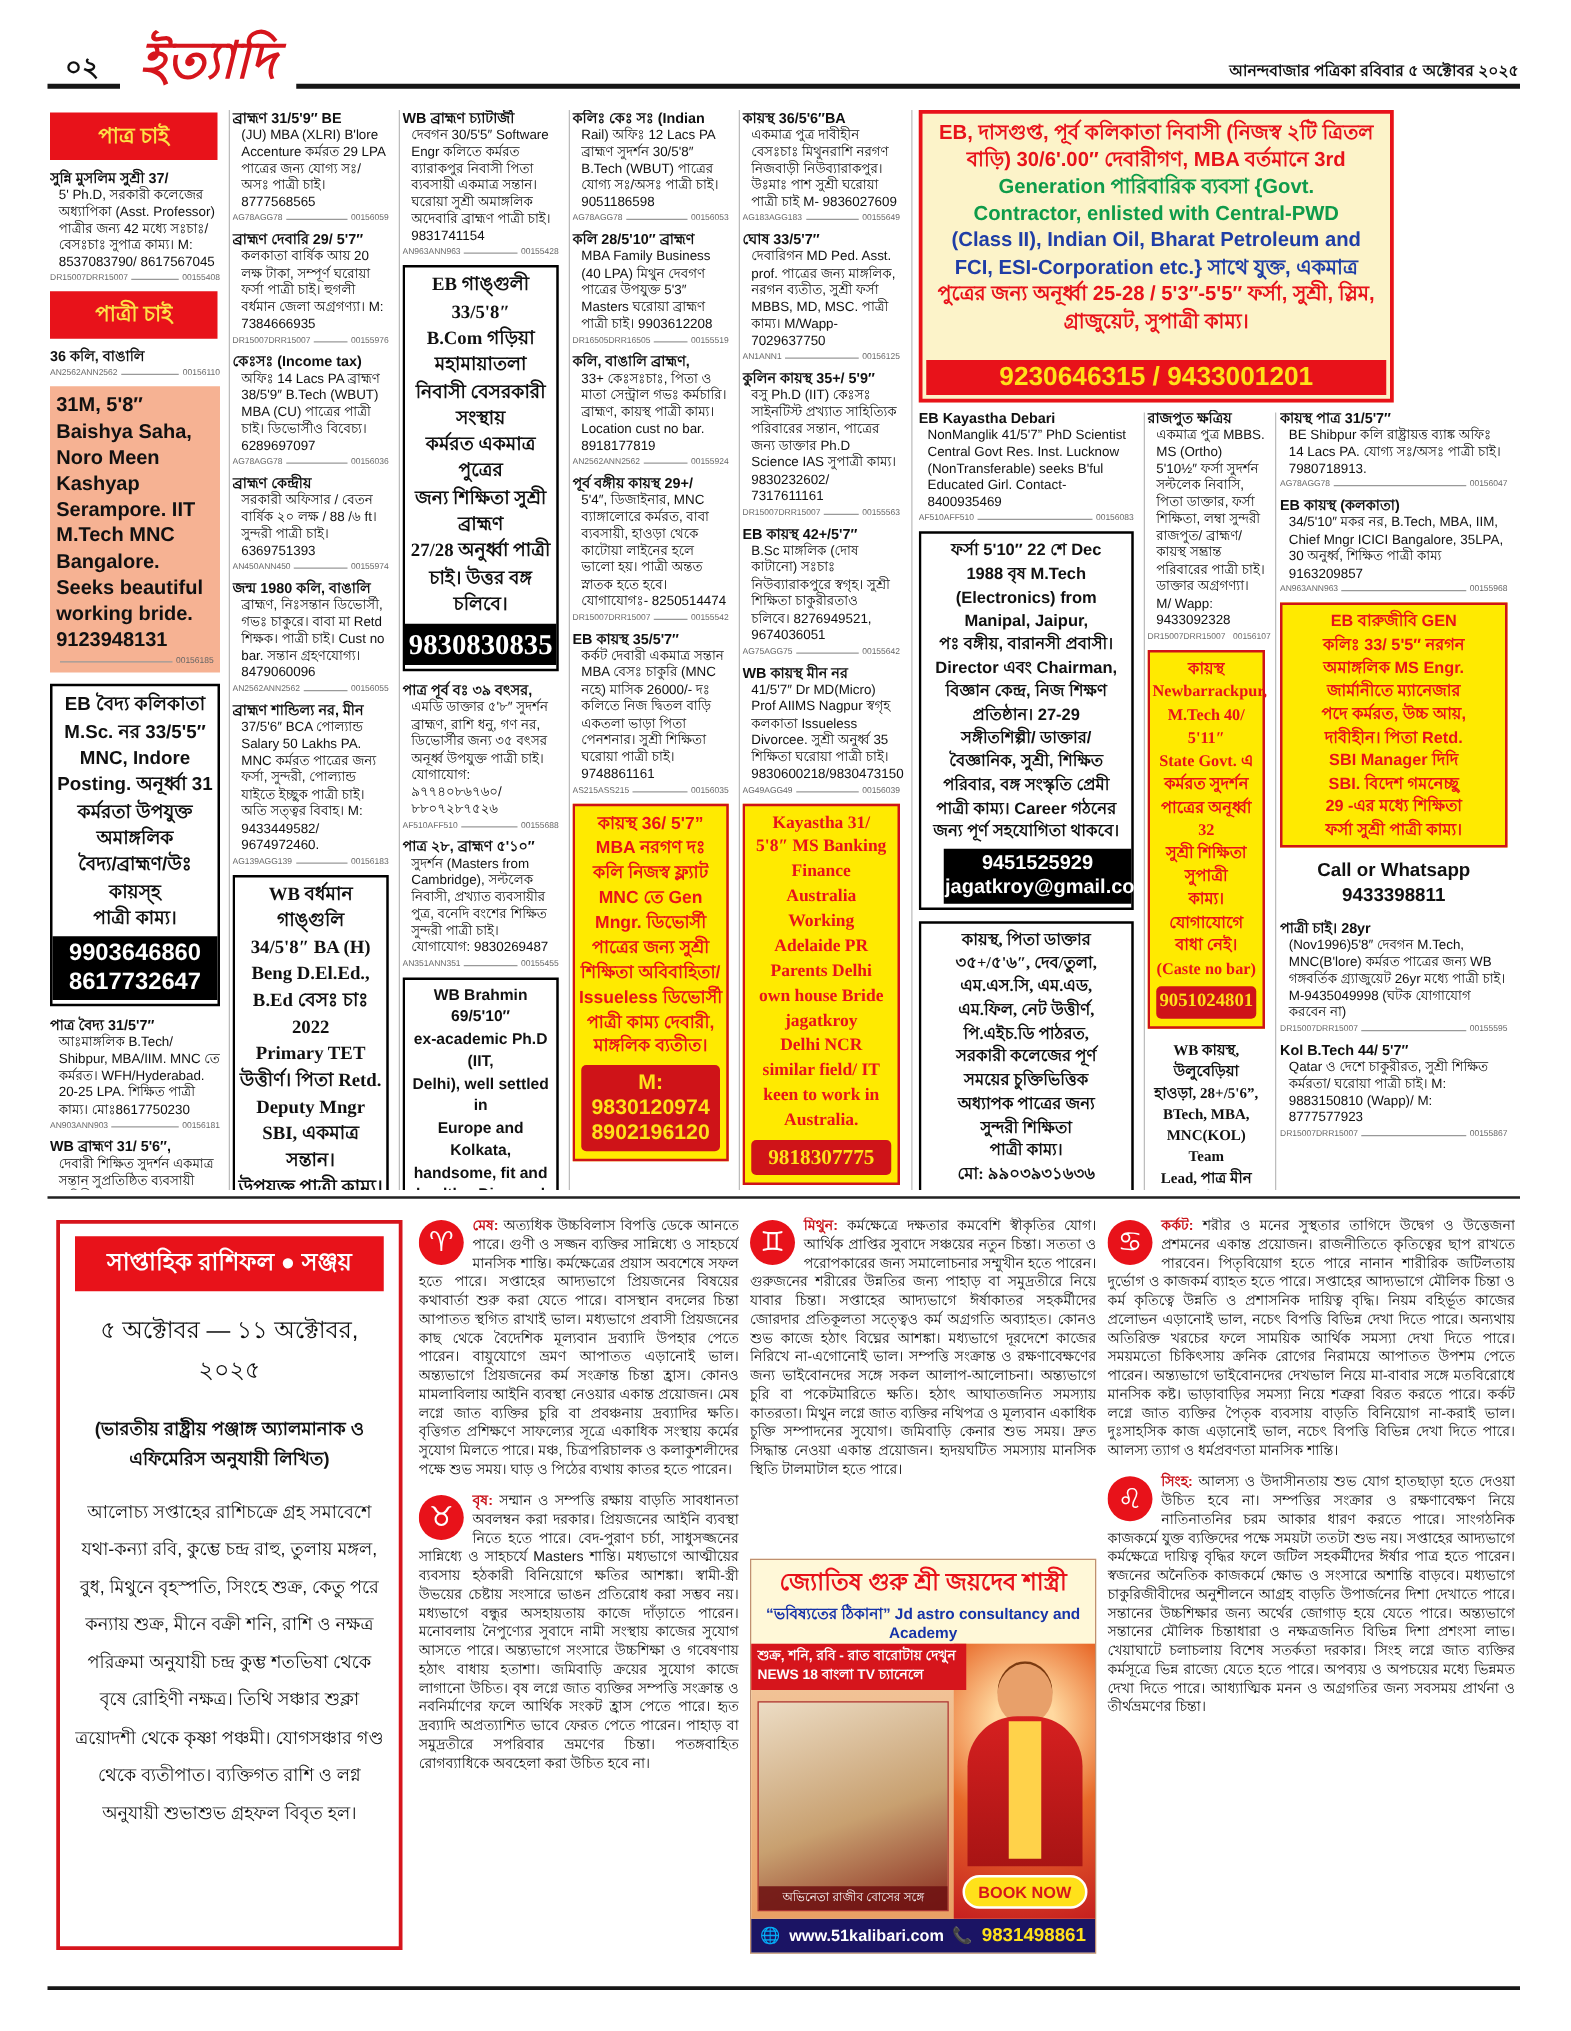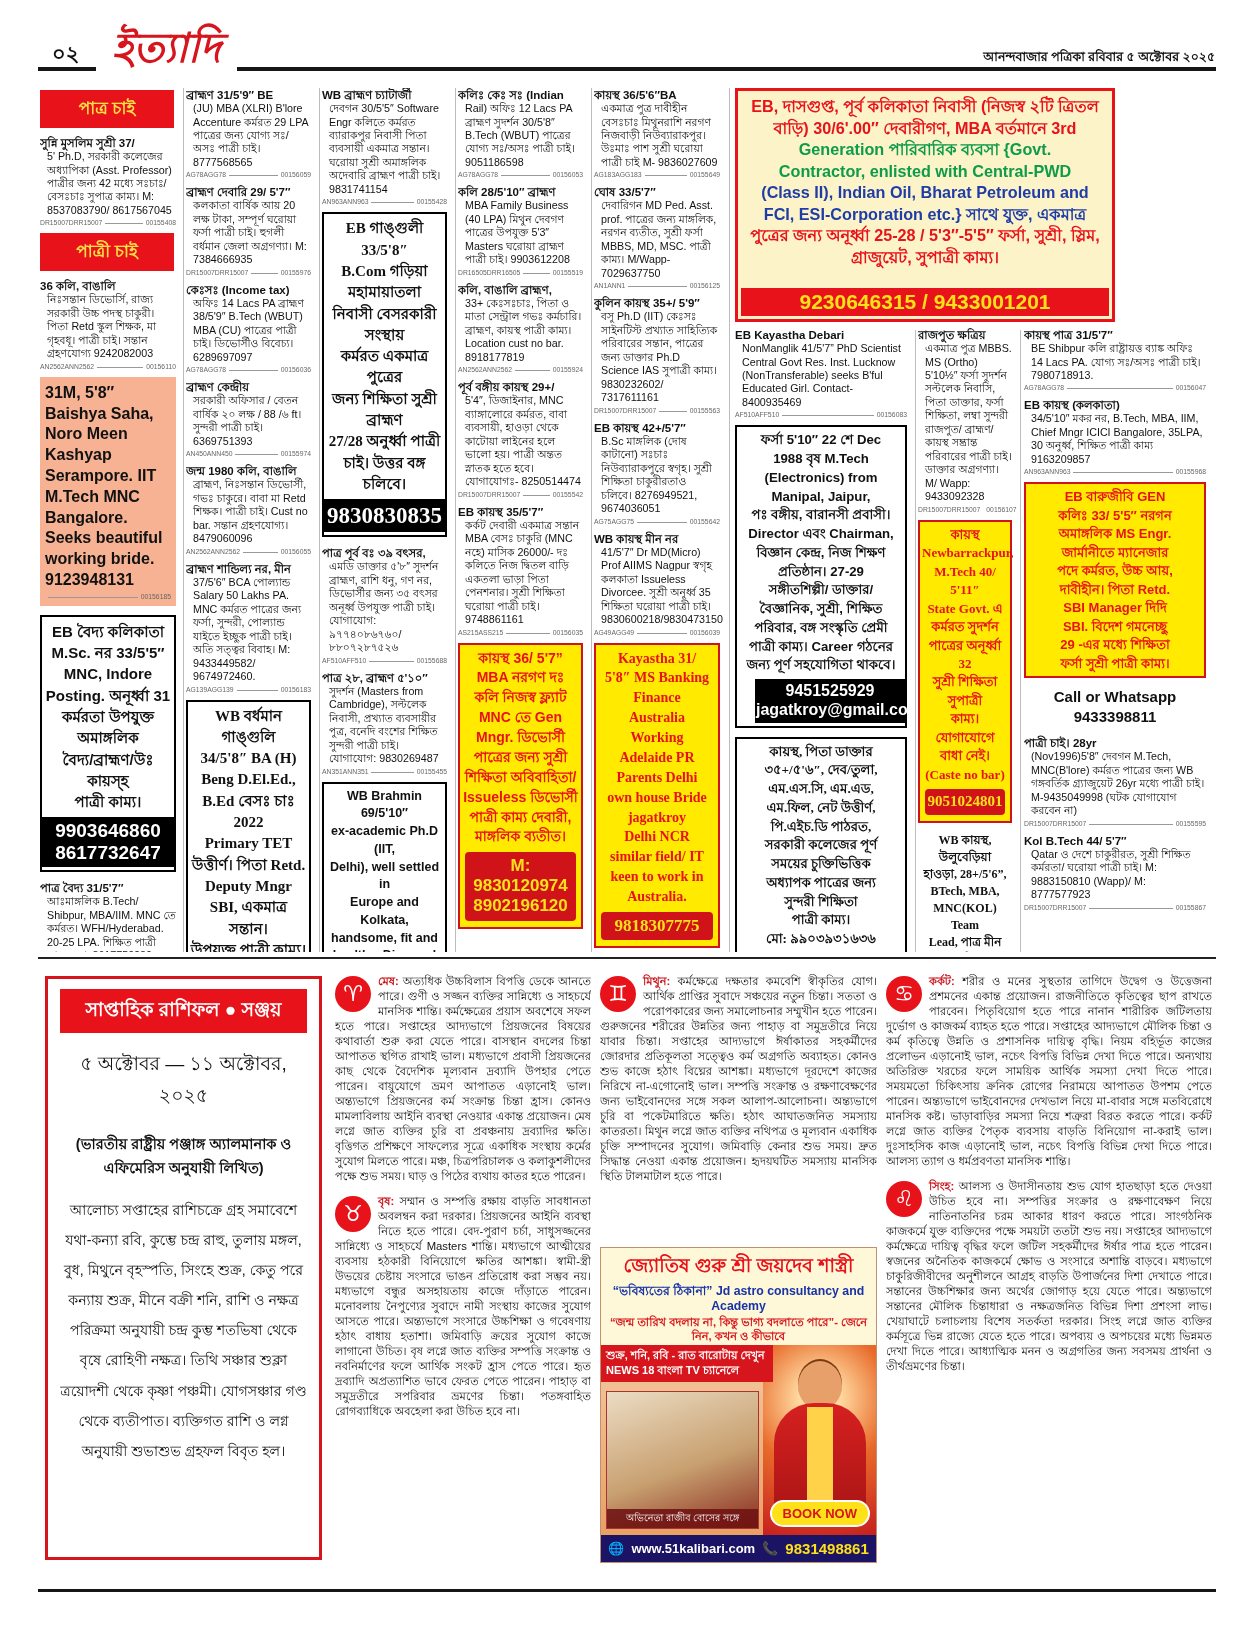--- a/index.html
+++ b/index.html
@@ -109,21 +109,20 @@
           <div class="adb">5' Ph.D, সরকারী কলেজের অধ্যাপিকা (Asst. Professor) পাত্রীর জন্য 42 মধ্যে সঃচাঃ/ বেসঃচাঃ সুপাত্র কাম্য। M: 8537083790/ 8617567045</div>
           <div class="codes">
             <span>DR15007DRR15007</span>
             <span class="cfill"></span>
             <span>00155408</span>
           </div>
         </div>
         <div class="adhead">পাত্রী চাই</div>
         <div class="ad">
           <div class="adt">36 কলি, বাঙালি</div>
-          <div class="adb">নিঃসন্তান ডিভোর্সি, রাজ্য সরকারী উচ্চ পদস্থ চাকুরী। পিতা Retd স্কুল শিক্ষক, মা গৃহবধূ। পাত্রী চাই। সন্তান গ্রহণযোগ্য 9242082003</div>
           <div class="codes">
             <span>AN2562ANN2562</span>
             <span class="cfill"></span>
             <span>00156110</span>
           </div>
         </div>
         <div class="boxad salmon">
           <div class="blines" style="font-size: 16px;">
             <div>31M, 5'8″ Baishya Saha, Noro Meen Kashyap Serampore. IIT M.Tech MNC Bangalore. Seeks beautiful working bride. 9123948131</div>
           </div>
@@ -585,21 +584,20 @@
       <div class="zentry"><span class="zdisc">♊</span><b class="zname">মিথুন: </b><span>কর্মক্ষেত্রে দক্ষতার কমবেশি স্বীকৃতির যোগ। আর্থিক প্রাপ্তির সুবাদে সঞ্চয়ের নতুন চিন্তা। সততা ও পরোপকারের জন্য সমালোচনার সম্মুখীন হতে পারেন। গুরুজনের শরীরের উন্নতির জন্য পাহাড় বা সমুদ্রতীরে নিয়ে যাবার চিন্তা। সপ্তাহের আদ্যভাগে ঈর্ষাকাতর সহকর্মীদের জোরদার প্রতিকূলতা সত্ত্বেও কর্ম অগ্রগতি অব্যাহত। কোনও শুভ কাজে হঠাৎ বিঘ্নের আশঙ্কা। মধ্যভাগে দূরদেশে কাজের নিরিখে না-এগোনোই ভাল। সম্পত্তি সংক্রান্ত ও রক্ষণাবেক্ষণের জন্য ভাইবোনদের সঙ্গে সকল আলাপ-আলোচনা। অন্ত্যভাগে চুরি বা পকেটমারিতে ক্ষতি। হঠাৎ আঘাতজনিত সমস্যায় কাতরতা। মিথুন লগ্নে জাত ব্যক্তির নথিপত্র ও মূল্যবান একাধিক চুক্তি সম্পাদনের সুযোগ। জমিবাড়ি কেনার শুভ সময়। দ্রুত সিদ্ধান্ত নেওয়া একান্ত প্রয়োজন। হৃদয়ঘটিত সমস্যায় মানসিক স্থিতি টালমাটাল হতে পারে।</span></div>
     </div>
   <div class="zcol" id="zcol3" style="left:886px;top:974px;width:326px;height:612px">
       <div class="zentry"><span class="zdisc">♋</span><b class="zname">কর্কট: </b><span>শরীর ও মনের সুস্থতার তাগিদে উদ্বেগ ও উত্তেজনা প্রশমনের একান্ত প্রয়োজন। রাজনীতিতে কৃতিত্বের ছাপ রাখতে পারবেন। পিতৃবিয়োগ হতে পারে নানান শারীরিক জটিলতায় দুর্ভোগ ও কাজকর্ম ব্যাহত হতে পারে। সপ্তাহের আদ্যভাগে মৌলিক চিন্তা ও কর্ম কৃতিত্বে উন্নতি ও প্রশাসনিক দায়িত্ব বৃদ্ধি। নিয়ম বহির্ভূত কাজের প্রলোভন এড়ানোই ভাল, নচেৎ বিপত্তি বিভিন্ন দেখা দিতে পারে। অন্যথায় অতিরিক্ত খরচের ফলে সাময়িক আর্থিক সমস্যা দেখা দিতে পারে। সময়মতো চিকিৎসায় ক্রনিক রোগের নিরাময়ে আপাতত উপশম পেতে পারেন। অন্ত্যভাগে ভাইবোনদের দেখভাল নিয়ে মা-বাবার সঙ্গে মতবিরোধে মানসিক কষ্ট। ভাড়াবাড়ির সমস্যা নিয়ে শত্রুরা বিরত করতে পারে। কর্কট লগ্নে জাত ব্যক্তির পৈতৃক ব্যবসায় বাড়তি বিনিয়োগ না-করাই ভাল। দুঃসাহসিক কাজ এড়ানোই ভাল, নচেৎ বিপত্তি বিভিন্ন দেখা দিতে পারে। আলস্য ত্যাগ ও ধর্মপ্রবণতা মানসিক শান্তি।</span></div>
       <div class="zentry"><span class="zdisc">♌</span><b class="zname">সিংহ: </b><span>আলস্য ও উদাসীনতায় শুভ যোগ হাতছাড়া হতে দেওয়া উচিত হবে না। সম্পত্তির সংক্রার ও রক্ষণাবেক্ষণ নিয়ে নাতিনাতনির চরম আকার ধারণ করতে পারে। সাংগঠনিক কাজকর্মে যুক্ত ব্যক্তিদের পক্ষে সময়টা ততটা শুভ নয়। সপ্তাহের আদ্যভাগে কর্মক্ষেত্রে দায়িত্ব বৃদ্ধির ফলে জটিল সহকর্মীদের ঈর্ষার পাত্র হতে পারেন। স্বজনের অনৈতিক কাজকর্মে ক্ষোভ ও সংসারে অশান্তি বাড়বে। মধ্যভাগে চাকুরিজীবীদের অনুশীলনে আগ্রহ বাড়তি উপার্জনের দিশা দেখাতে পারে। সন্তানের উচ্চশিক্ষার জন্য অর্থের জোগাড় হয়ে যেতে পারে। অন্ত্যভাগে সন্তানের মৌলিক চিন্তাধারা ও নক্ষত্রজনিত বিভিন্ন দিশা প্রশংসা লাভ। খেয়াঘাটে চলাচলায় বিশেষ সতর্কতা দরকার। সিংহ লগ্নে জাত ব্যক্তির কর্মসূত্রে ভিন্ন রাজ্যে যেতে হতে পারে। অপব্যয় ও অপচয়ের মধ্যে ভিন্নমত দেখা দিতে পারে। আধ্যাত্মিক মনন ও অগ্রগতির জন্য সবসময় প্রার্থনা ও তীর্থভ্রমণের চিন্তা।</span></div>
     </div>
 
   <div id="astroad">
     <div class="aa-head">জ্যোতিষ গুরু শ্রী জয়দেব শাস্ত্রী</div>
     <div class="aa-sub1">“ভবিষ্যতের ঠিকানা” Jd astro consultancy and Academy</div>
-    <div class="aa-sub2">“জন্ম তারিখ বদলায় না, কিন্তু ভাগ্য বদলাতে পারে”- জেনে নিন, কখন ও কীভাবে</div>
     <div class="aa-mid">
       <div class="aa-tv">
         <div>শুক্র, শনি, রবি - রাত বারোটায় দেখুন</div>
         <div>NEWS 18 বাংলা TV চ্যানেলে</div>
       </div>
       <div class="aa-photo">
         <div class="aa-cap">অভিনেতা রাজীব বোসের সঙ্গে</div>
       </div>
       <div class="aa-guru">
         <div class="guru-head"></div>

